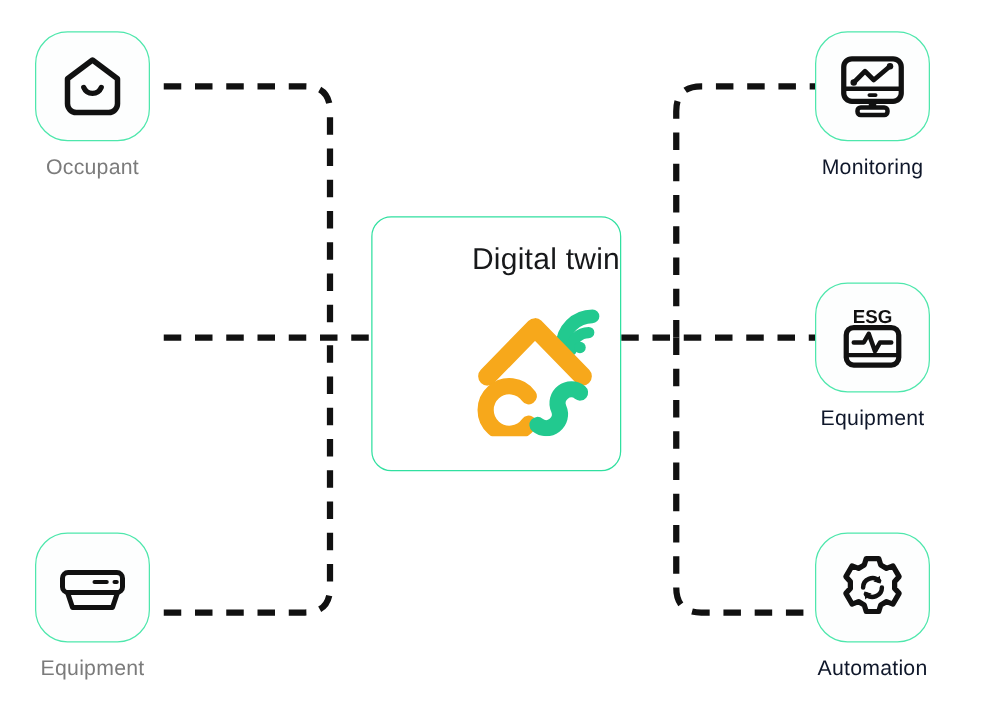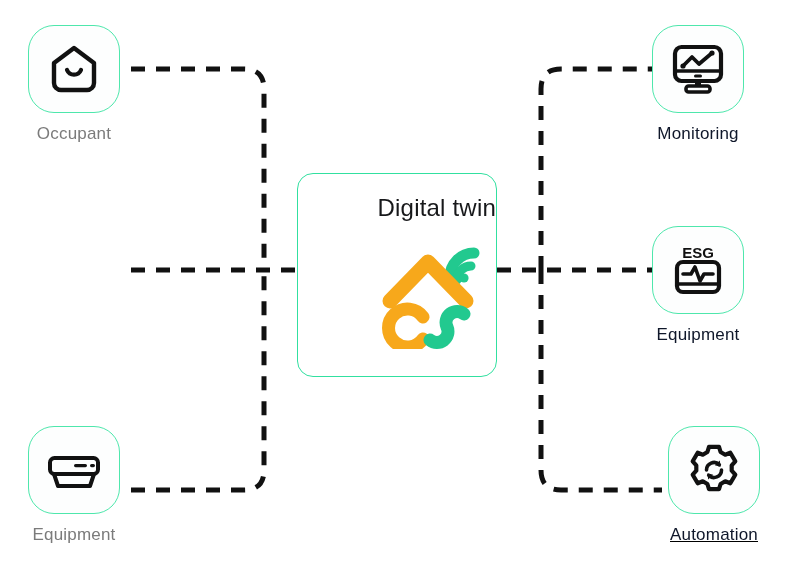--- a/index.html
+++ b/index.html
@@ -167,21 +167,21 @@
       <svg class="icon-svg" width="58" height="58" viewBox="0 0 58 58">
         <text x="29" y="17" text-anchor="middle" font-family="Liberation Sans, sans-serif" font-size="15" font-weight="bold" fill="#111111">ESG</text>
         <rect x="8" y="21" width="42" height="30" rx="6" fill="none" stroke="#111111" stroke-width="4.2"></rect>
         <line x1="8" y1="43" x2="50" y2="43" stroke="#111111" stroke-width="3.4"></line>
         <polyline points="14,33 22,33 26,26 31,40 35,33 44,33" fill="none" stroke="#111111" stroke-width="3.6" stroke-linecap="round" stroke-linejoin="round"></polyline>
       </svg>
     </div>
     <div class="node-label label-navy">Equipment</div>
   </div>
 
-  <div class="node" style="left:678px; top:426px;text-decoration:underline;">
+  <div class="node" style="left:662px; top:426px;">
     <div class="node-card">
       <svg class="icon-svg" width="58" height="58" viewBox="0 0 58 58">
         <path d="M29 4.5 l5.6 2.0 4.2 -4.0 0 0
                  M29 4.5" fill="none"></path>
         <path d="M24.0 5.8 h10 l1.6 5.2 4.6 2.7 5.1 -2.0 5.0 8.6 -3.6 4.0 0 5.4
                  3.6 4.0 -5.0 8.6 -5.1 -2.0 -4.6 2.7 -1.6 5.2 h-10 l-1.6 -5.2
                  -4.6 -2.7 -5.1 2.0 -5.0 -8.6 3.6 -4.0 0 -5.4 -3.6 -4.0 5.0 -8.6
                  5.1 2.0 4.6 -2.7 Z" fill="none" stroke="#111111" stroke-width="4.2" stroke-linejoin="round"></path>
         <path d="M21.5 29 a7.5 7.5 0 0 1 12.8 -5.3" fill="none" stroke="#111111" stroke-width="3.6" stroke-linecap="round"></path>
         <path d="M36.5 29 a7.5 7.5 0 0 1 -12.8 5.3" fill="none" stroke="#111111" stroke-width="3.6" stroke-linecap="round"></path>

